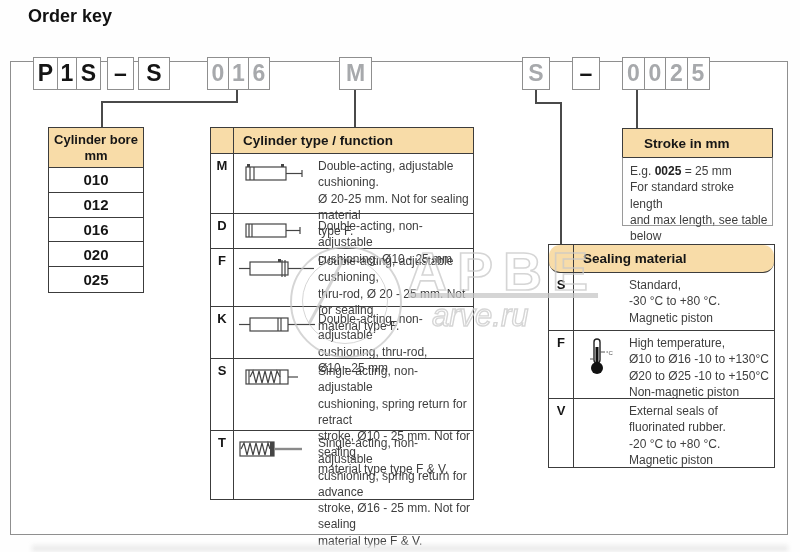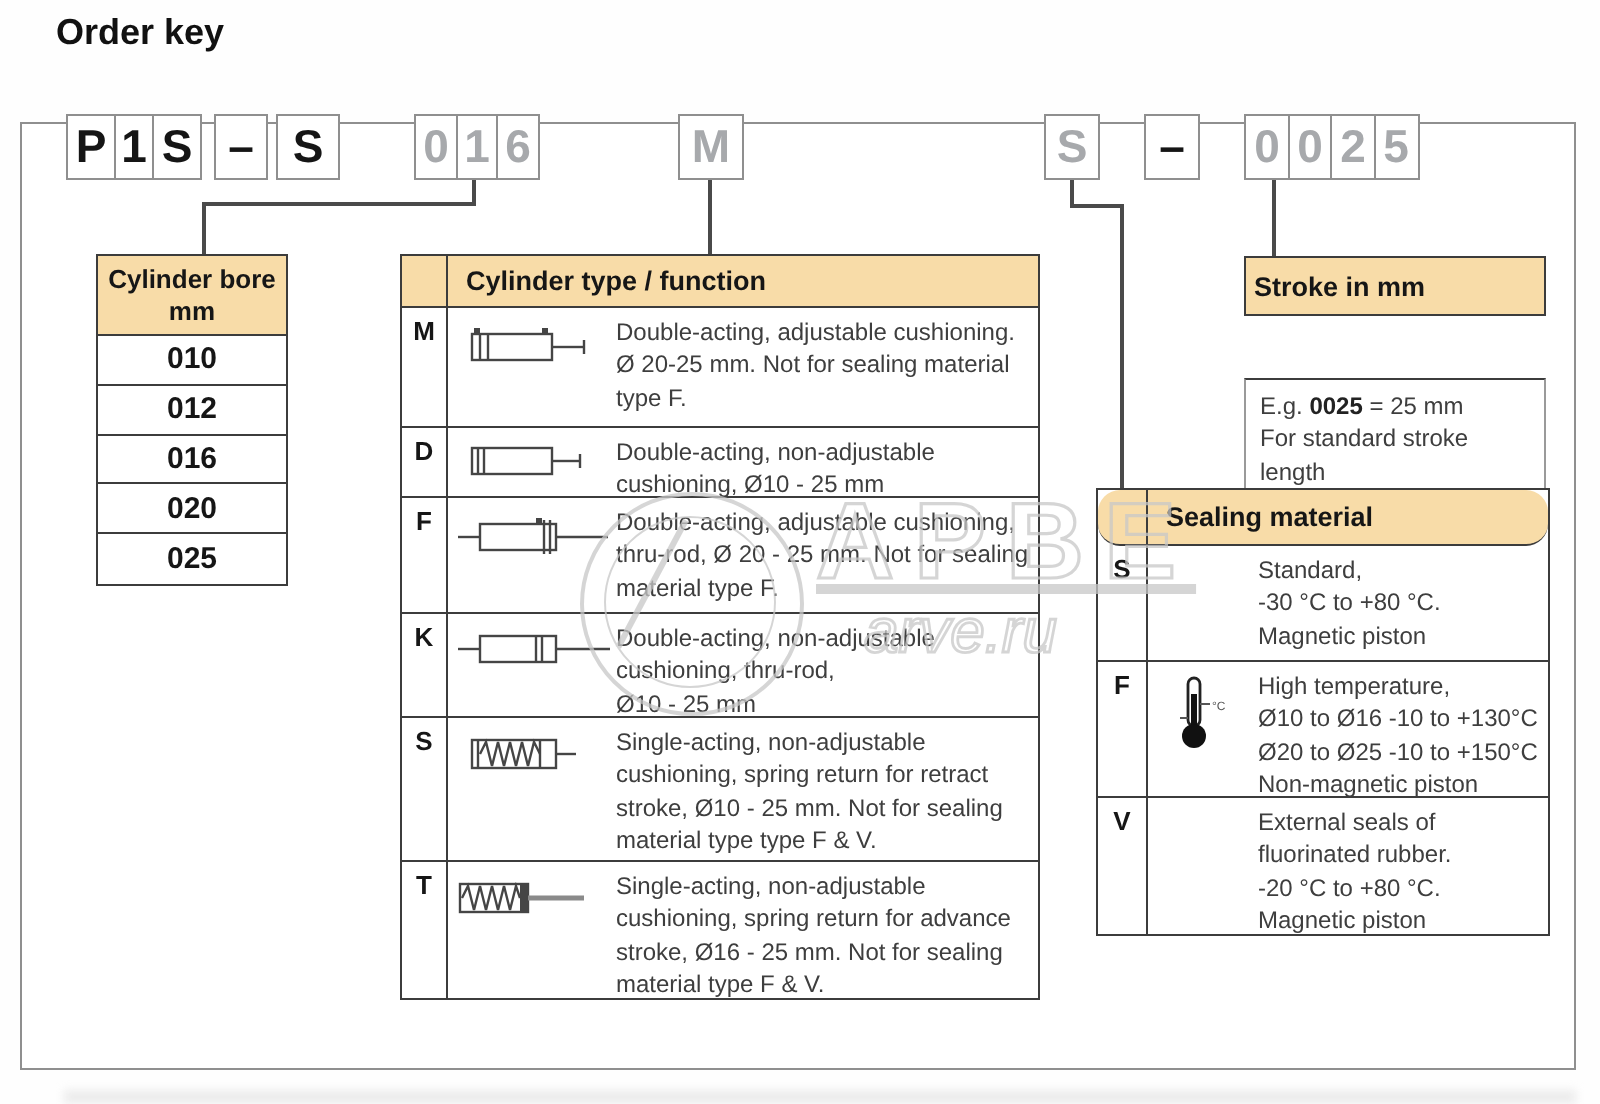--- a/index.html
+++ b/index.html
@@ -34,22 +34,22 @@
   .bore-row:last-child{border-bottom:none;}
   
   .row{display:flex;border-bottom:1px solid var(--border-dark);}
   .row:last-child{border-bottom:none;}
   .letter-col{border-right:1px solid var(--border-dark);font-weight:bold;font-size:13px;color:#161616;text-align:center;padding-top:4px;flex:none;}
   .icon-col{flex:none;padding-top:6px;padding-left:4px;}
   .text-col{flex:1;font-size:12px;line-height:16.3px;color:var(--body-text);white-space:pre-line;padding-top:4px;padding-right:2px;}
   .hdr-flex{display:flex;}
   .hdr-label{padding:5px 0 5px 9px;font-size:13.5px;}
   
-  .stroke-head{position:absolute;left:622px;top:128px;width:151px;height:30px;background:var(--header-bg);border:1px solid var(--border-dark);font-weight:bold;font-size:13.5px;color:#161616;display:flex;align-items:center;padding-left:4px;}
-  .stroke-body{position:absolute;left:622px;top:157px;width:151px;height:69px;background:#fff;border:1px solid #9a9a9a;border-top:1px solid var(--border-dark);font-size:12px;line-height:16.3px;color:var(--body-text);padding:5px 4px 0 7px;margin-top:32px;}
+  .stroke-head{position:absolute;left:622px;top:128px;width:151px;height:30px;background:var(--header-bg);border:1px solid var(--border-dark);font-weight:bold;font-size:13.5px;color:#161616;display:flex;align-items:center;padding-left:21px;}
+  .stroke-body{position:absolute;left:622px;top:157px;width:151px;height:69px;background:#fff;border:1px solid #9a9a9a;border-top:1px solid var(--border-dark);font-size:12px;line-height:16.3px;color:var(--body-text);padding:5px 4px 0 7px;}
   .stroke-body .l2{white-space:pre-line;}
   .bold{font-weight:bold;color:#222;}
   
   .cyl-icon svg{display:block;}
   .cyl{stroke:#454545;stroke-width:1.2;fill:none;}
   .cylf{fill:#454545;stroke:none;}
   .cylg{stroke:#8a8a8a;stroke-width:2.4;fill:none;}
   
   .watermark{position:absolute;left:0;top:0;width:800px;height:552px;pointer-events:none;opacity:.75;}
   .wm-circle{position:absolute;left:290px;top:246px;width:112px;height:112px;border:2.5px solid var(--wm);border-radius:50%;}
@@ -112,21 +112,21 @@
   <div class="tbl" style="left:48px;top:127px;width:96px;">
     <div class="tbl-header bore-header">Cylinder bore
 mm</div>
     <div class="bore-row">010</div>
     <div class="bore-row">012</div>
     <div class="bore-row">016</div>
     <div class="bore-row">020</div>
     <div class="bore-row">025</div>
   </div>
 
-  <div class="tbl" style="left:200px;top:127px;width:320px;">
+  <div class="tbl" style="left:210px;top:127px;width:264px;">
     <div class="tbl-header hdr-flex" style="height:26px;">
       <div class="letter-col" style="width:23px;border-bottom:none;"></div>
       <div class="hdr-label">Cylinder type / function</div>
     </div>
 
     <div class="row" style="height:60px;">
       <div class="letter-col" style="width:23px;">M</div>
       <div class="icon-col cyl-icon" style="width:84px;">
         <svg width="72" height="26" viewBox="0 0 72 26">
           <rect class="cyl" x="8" y="7" width="40" height="13"></rect>

